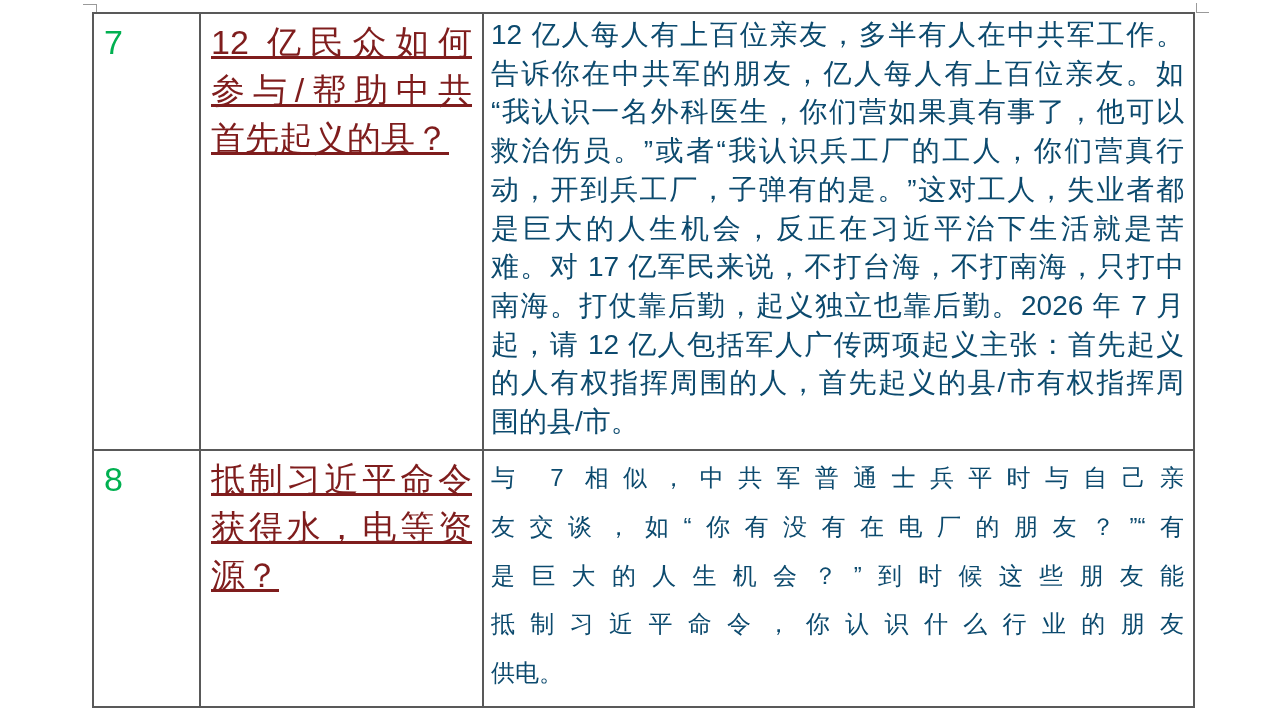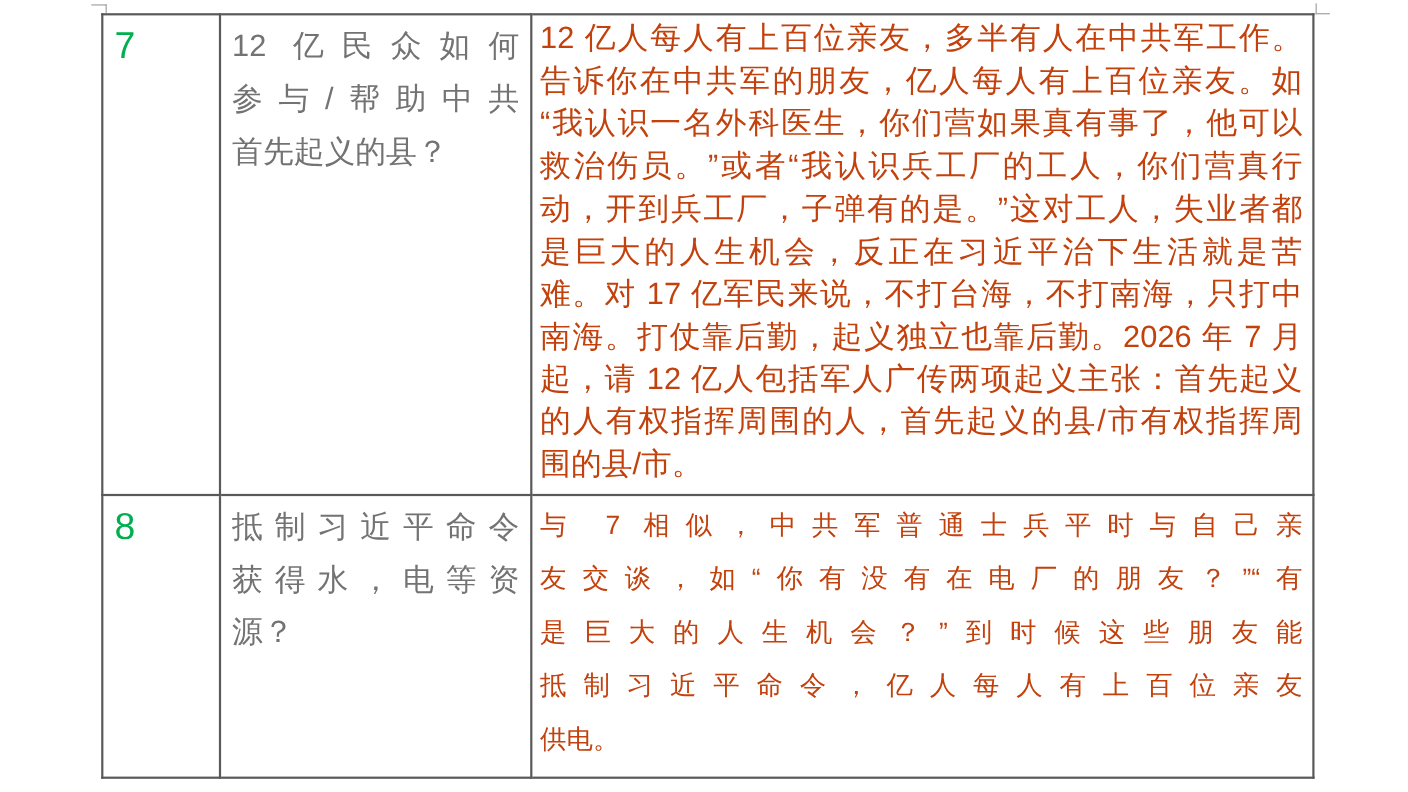--- a/index.html
+++ b/index.html
@@ -50,27 +50,28 @@
   tr.row7 { height: 437px; }
   tr.row8 { height: 257px; }
 
   .num {
     color: #00B050;
     font-size: 34px;
     line-height: 44px;
     padding: 6px 0 0 10px;
   }
   .question {
-    color: #737373;
-    font-size: 28px;
+    color: #7f1d1d;
+    font-size: 34px;
     line-height: 48px;
     padding: 4px 10px 0 10px;
+    text-decoration: underline;
   }
   .answer {
-    color: #c2410c;
+    color: #0c4a6e;
   }
   .answer.a7 {
     font-size: 28px;
     line-height: 38.7px;
     padding: 2px 9px 0 7px;
   }
   .answer.a8 {
     font-size: 24px;
     line-height: 48.8px;
     padding: 3px 9px 0 7px;
@@ -137,21 +138,21 @@
               <div class="tline">抵制习近平命令</div>
               <div class="tline">获得水，电等资</div>
               <div class="tline">源？</div>
             </div>
         </td>
         <td>
           <div class="answer a8">
               <div class="tline">与 7 相似，中共军普通士兵平时与自己亲</div>
               <div class="tline">友交谈，如“你有没有在电厂的朋友？”“有</div>
               <div class="tline">是巨大的人生机会？”到时候这些朋友能</div>
-              <div class="tline">抵制习近平命令，亿人每人有上百位亲友</div>
+              <div class="tline">抵制习近平命令，你认识什么行业的朋友</div>
               <div class="tline">供电。</div>
             </div>
         </td>
       </tr>
     </tbody>
   </table>
 
 </div>
 
 </body></html>

